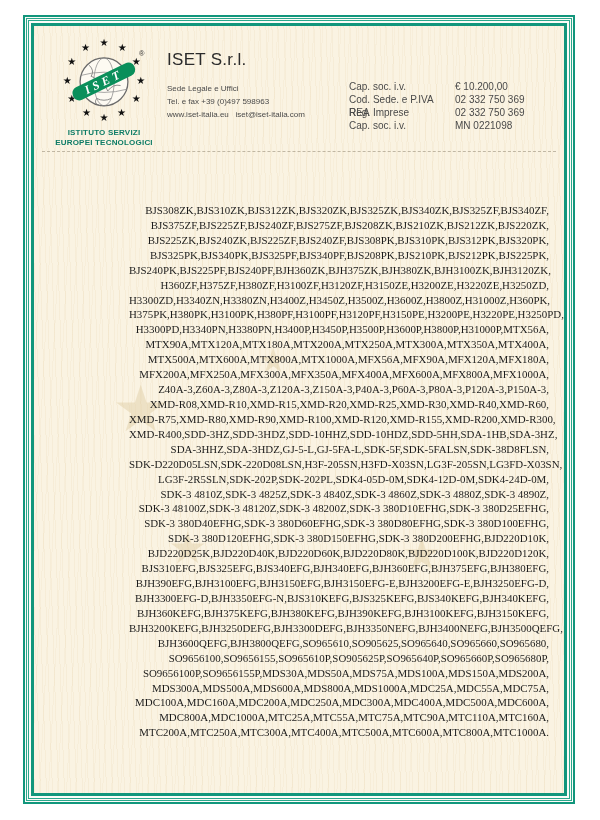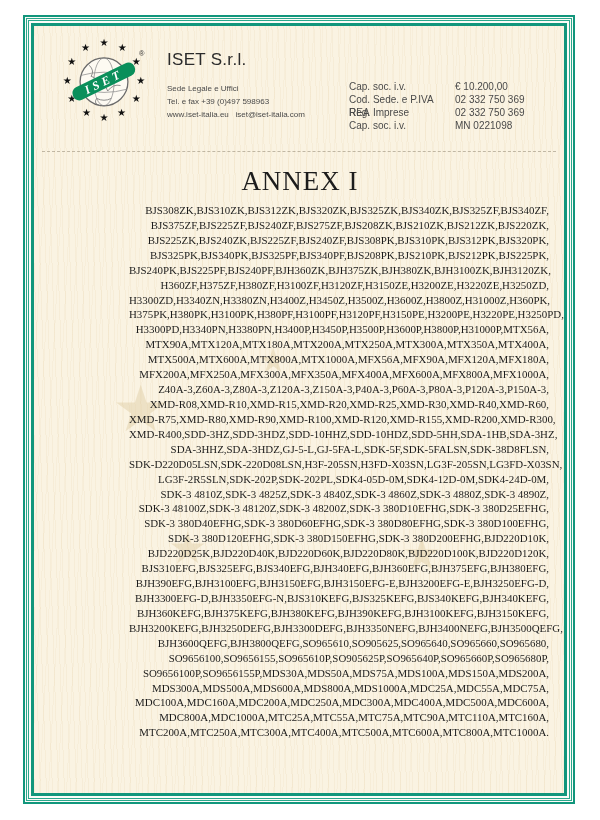--- a/index.html
+++ b/index.html
@@ -110,20 +110,24 @@
       <path d="M25 60 Q50 67 75 60" fill="none" stroke="#8a8a8a" stroke-width="0.8"></path>
       <path d="M34 34 q6 6 2 12 q8 2 6 10 q10 -2 12 6 q6 -8 14 -6" fill="none" stroke="#777" stroke-width="0.9"></path>
       <path d="M58 70 q-8 4 -16 0 q-4 6 4 8" fill="none" stroke="#777" stroke-width="0.9"></path>
 
       <g transform="rotate(-26 50 52)">
         <rect x="13" y="44" width="74" height="15" rx="7" fill="#0a8f5a"></rect>
         <text x="50" y="56" fill="#ffffff" font-size="13" font-weight="bold" font-style="italic" letter-spacing="4" text-anchor="middle" font-family="Liberation Serif, serif">ISET</text>
       </g>
       <text x="88" y="24" font-size="8" fill="#333">®</text>
     </svg>
+    <div class="institute-name">
+      <div>ISTITUTO SERVIZI</div>
+      <div>EUROPEI TECNOLOGICI</div>
+    </div>
   </div>
 
   <div class="company-name">ISET S.r.l.</div>
 
   <div class="addr">
     <div>Sede Legale e Uffici</div>
     <div>Tel. e fax +39 (0)497 598963</div>
     <div class="weblinks"><span>www.iset-italia.eu</span><span>&nbsp;&nbsp;&nbsp;</span><span class="email-link">iset@iset-italia.com</span></div>
   </div>
 
@@ -141,21 +145,20 @@
       <span class="val">02 332 750 369</span>
     </div>
     <div class="row">
       <span class="lab">Cap. soc. i.v.</span>
       <span class="val">MN 0221098</span>
     </div>
   </div>
 
   <div class="header-sep"></div>
 
-  <div class="annex-title">ANNEX I</div>
 
   <div class="annex-list">BJS308ZK,BJS310ZK,BJS312ZK,BJS320ZK,BJS325ZK,BJS340ZK,BJS325ZF,BJS340ZF,
 BJS375ZF,BJS225ZF,BJS240ZF,BJS275ZF,BJS208ZK,BJS210ZK,BJS212ZK,BJS220ZK,
 BJS225ZK,BJS240ZK,BJS225ZF,BJS240ZF,BJS308PK,BJS310PK,BJS312PK,BJS320PK,
 BJS325PK,BJS340PK,BJS325PF,BJS340PF,BJS208PK,BJS210PK,BJS212PK,BJS225PK,
 BJS240PK,BJS225PF,BJS240PF,BJH360ZK,BJH375ZK,BJH380ZK,BJH3100ZK,BJH3120ZK,
 H360ZF,H375ZF,H380ZF,H3100ZF,H3120ZF,H3150ZE,H3200ZE,H3220ZE,H3250ZD,
 H3300ZD,H3340ZN,H3380ZN,H3400Z,H3450Z,H3500Z,H3600Z,H3800Z,H31000Z,H360PK,
 H375PK,H380PK,H3100PK,H380PF,H3100PF,H3120PF,H3150PE,H3200PE,H3220PE,H3250PD,
 H3300PD,H3340PN,H3380PN,H3400P,H3450P,H3500P,H3600P,H3800P,H31000P,MTX56A,

